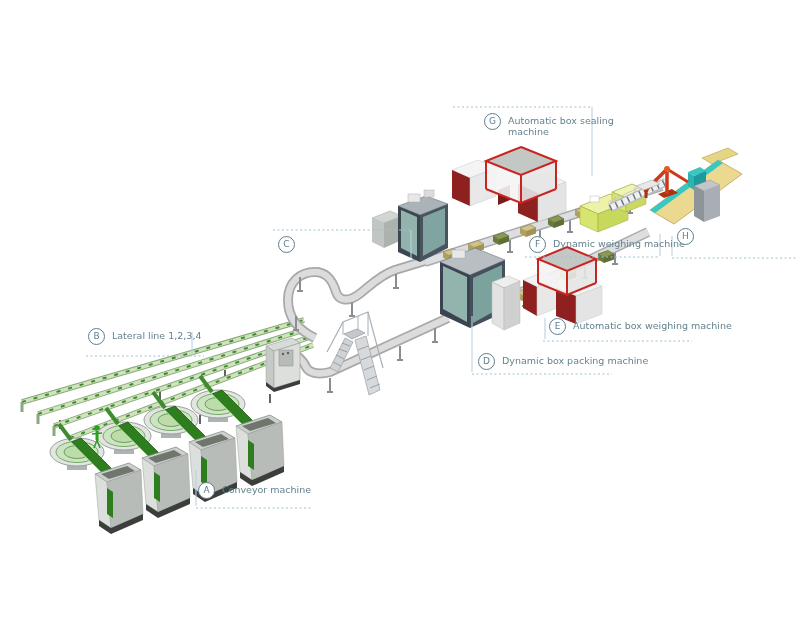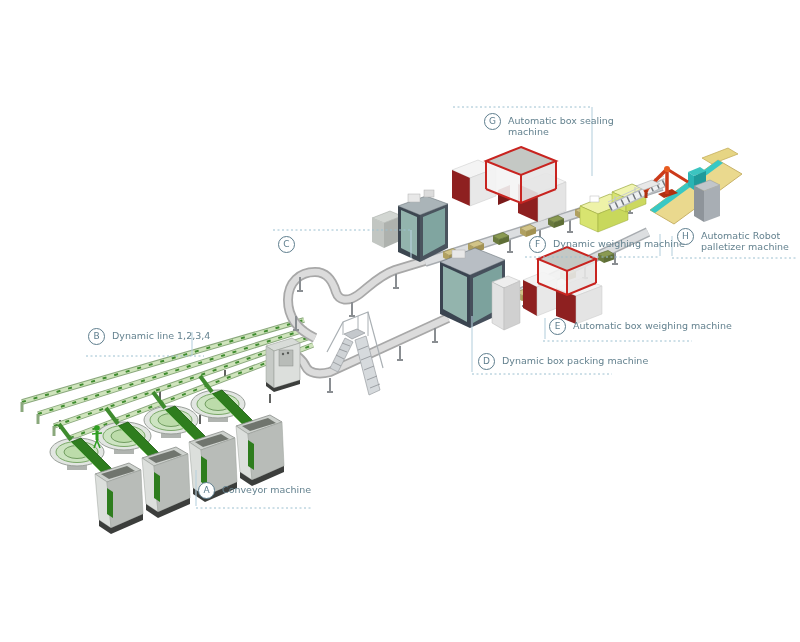--- a/index.html
+++ b/index.html
@@ -318,21 +318,21 @@
     </g>
   </g>
 </svg>
 
 <div class="callout co-A" style="left:198px;top:482px">
   <span class="co-circle">A</span>
   <span class="co-text">Conveyor machine</span>
 </div>
 <div class="callout co-B" style="left:88px;top:328px">
   <span class="co-circle">B</span>
-  <span class="co-text">Dynamic line 1,2,3,4</span>
+  <span class="co-text">Lateral line 1,2,3,4</span>
 </div>
 <div class="callout co-C" style="left:278px;top:236px">
   <span class="co-circle">C</span>
 </div>
 <div class="callout co-D" style="left:478px;top:353px">
   <span class="co-circle">D</span>
   <span class="co-text">Dynamic box packing machine</span>
 </div>
 <div class="callout co-E" style="left:549px;top:318px">
   <span class="co-circle">E</span>
@@ -341,16 +341,15 @@
 <div class="callout co-F" style="left:529px;top:236px">
   <span class="co-circle">F</span>
   <span class="co-text">Dynamic weighing machine</span>
 </div>
 <div class="callout co-G" style="left:484px;top:113px">
   <span class="co-circle">G</span>
   <span class="co-text">Automatic box sealing machine</span>
 </div>
 <div class="callout co-H" style="left:677px;top:228px">
   <span class="co-circle">H</span>
-  <span class="co-text">Automatic Robot palletizer machine</span>
 </div>
 
 </div>
 
 </body></html>

